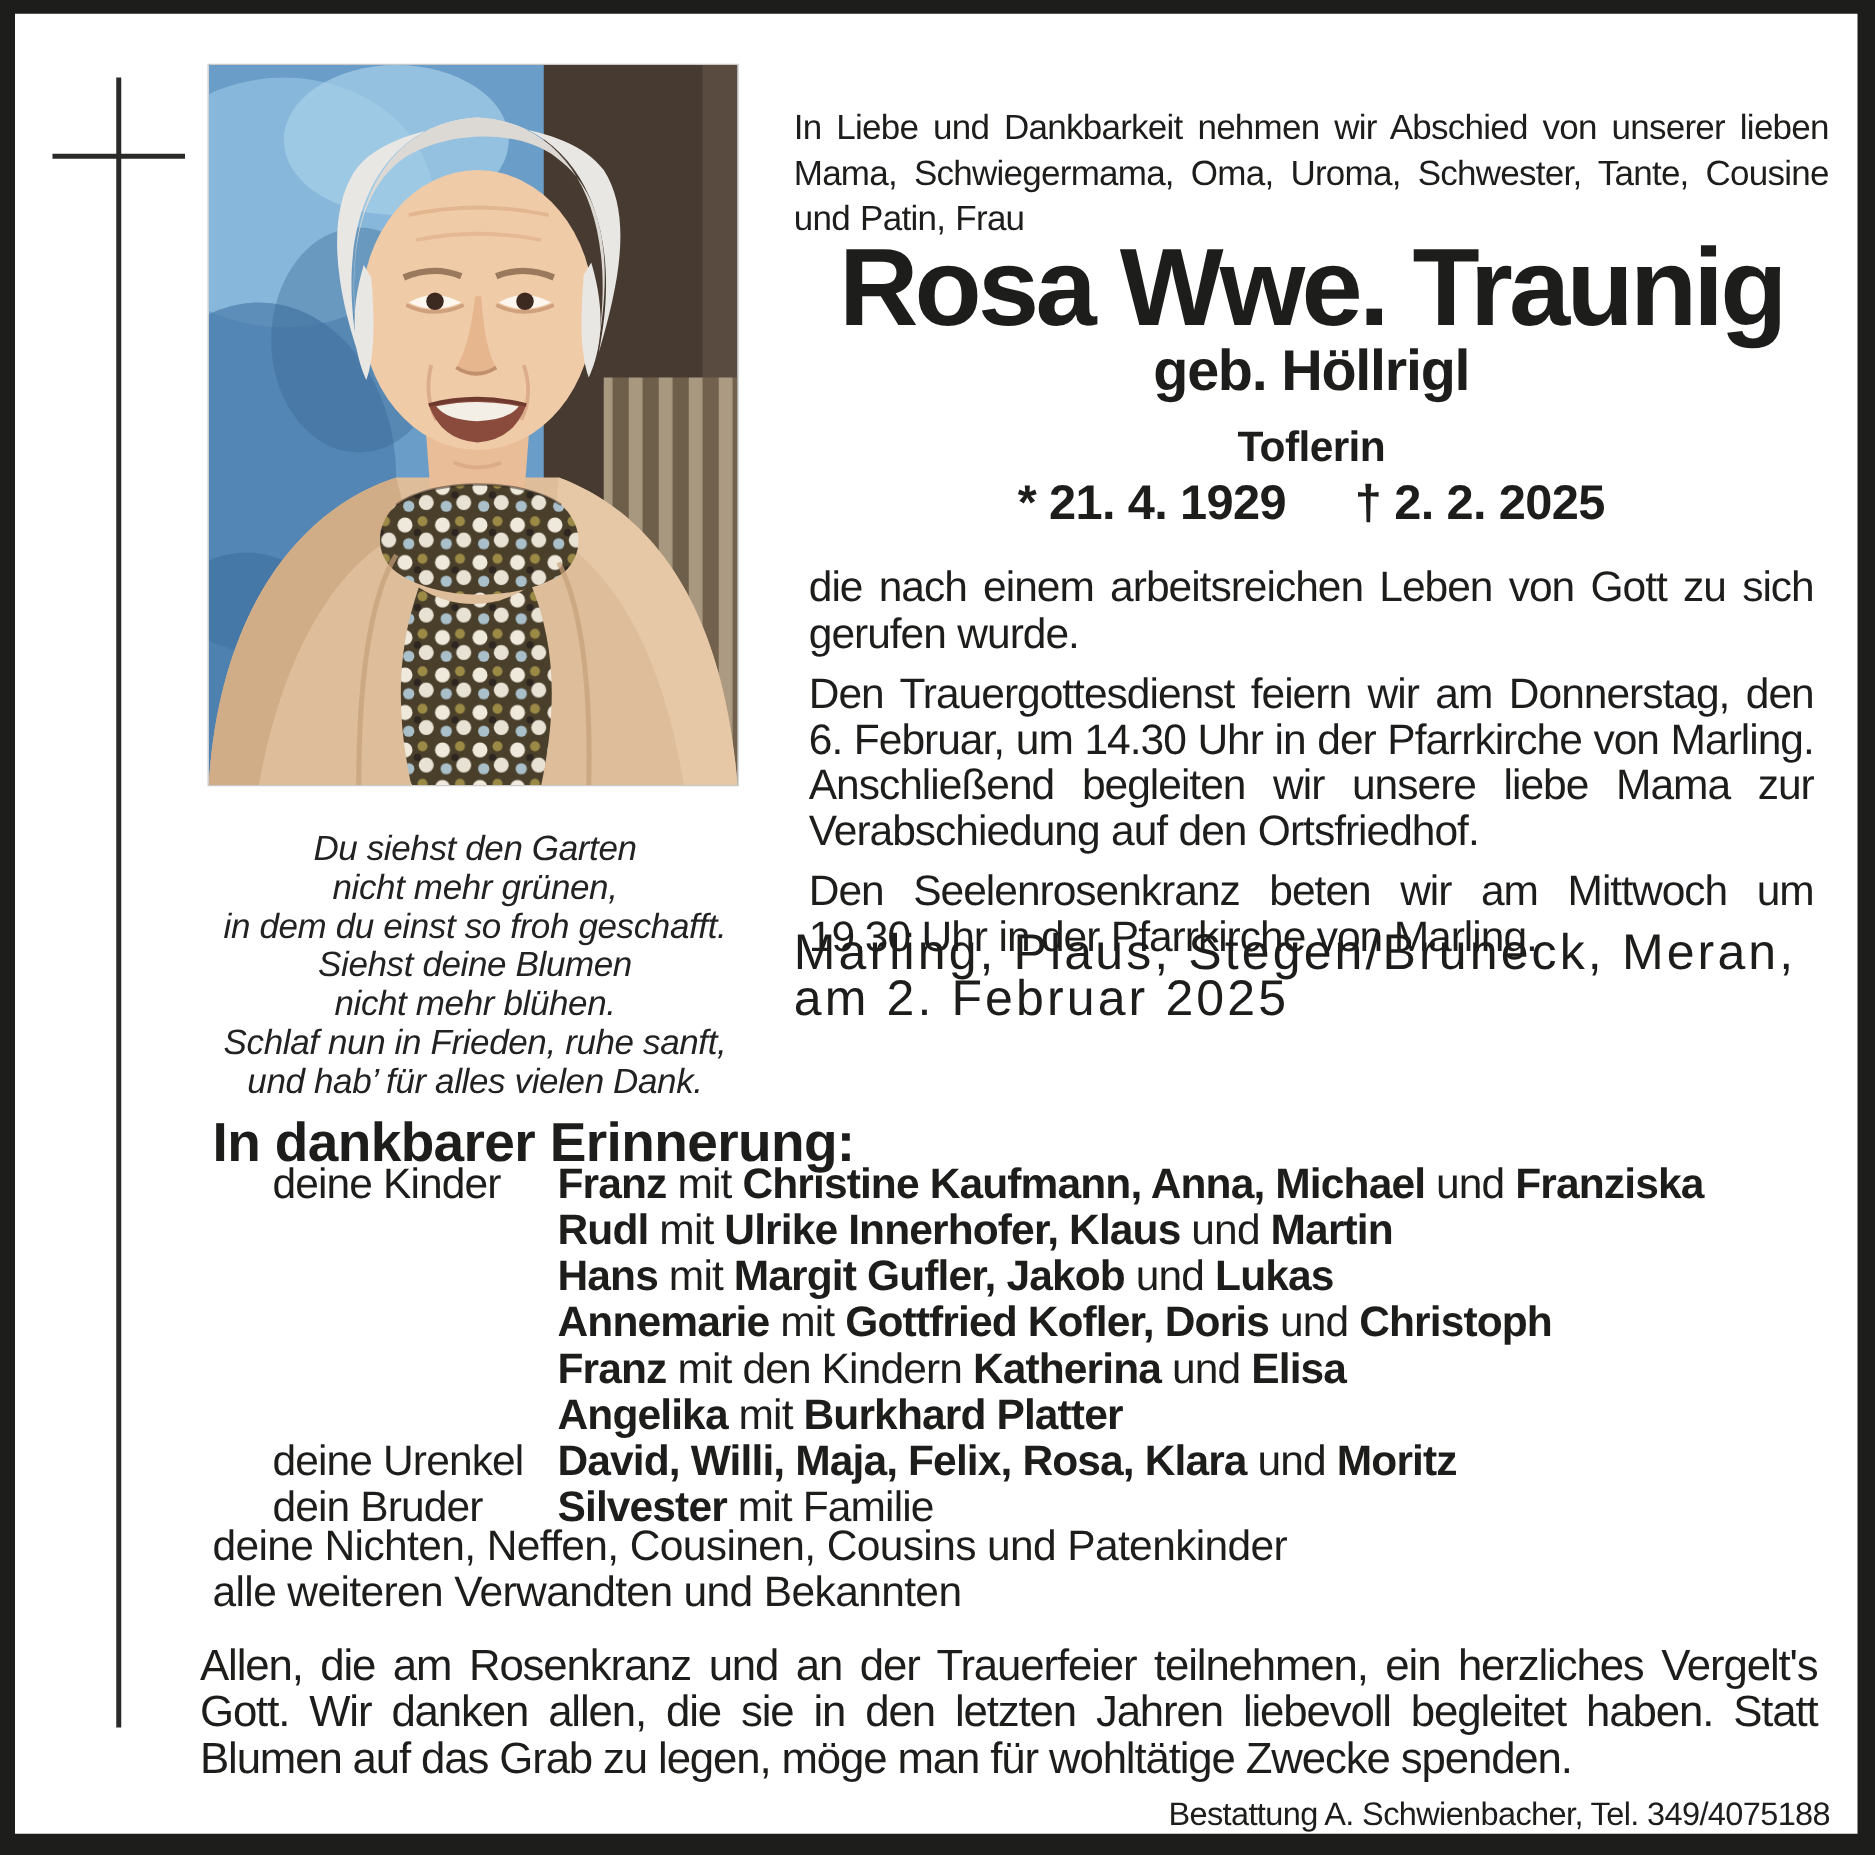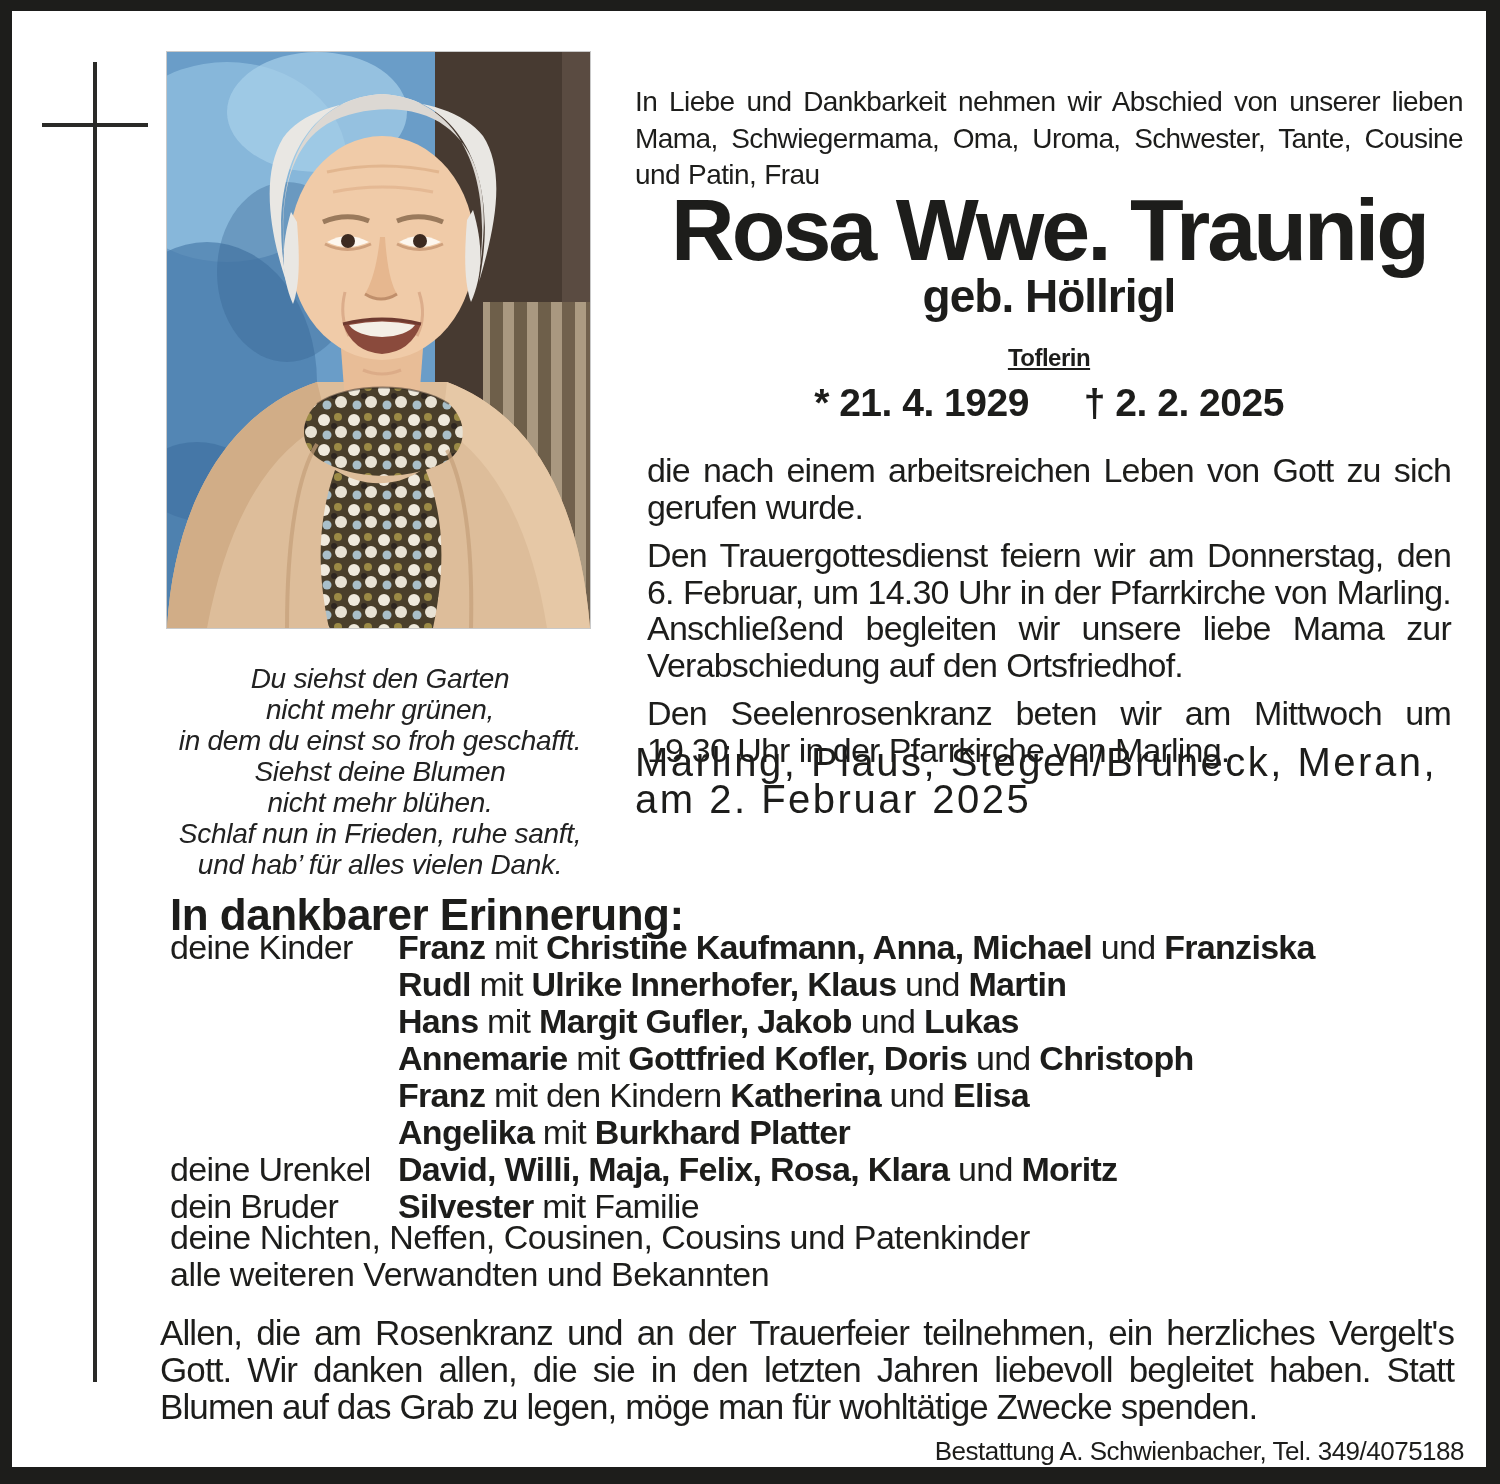--- a/index.html
+++ b/index.html
@@ -18,31 +18,31 @@
   .photo{position:absolute;left:167px;top:52px;width:423px;height:576px;outline:1px solid #c9c9c9;}
 
   .poem{position:absolute;left:130px;top:651px;width:500px;text-align:center;
         font-style:italic;font-size:28px;line-height:31px;letter-spacing:-0.3px;color:#222;margin-top:12px;}
 
   .rcol{position:absolute;left:635px;top:0;width:828px;}
   .rcol .blk{position:absolute;left:0;width:828px;}
   .intro{top:56px;text-align:justify;font-size:28px;line-height:36.5px;letter-spacing:-0.6px;word-spacing:1px;}
   .name{top:184px;text-align:center;font-weight:bold;font-size:88px;line-height:92px;letter-spacing:-3px;white-space:nowrap;}
   .maiden{top:271px;text-align:center;font-weight:bold;font-size:46px;line-height:50px;letter-spacing:-1px;}
-  .vulgo{top:339px;text-align:center;font-weight:bold;font-size:24px;line-height:38px;letter-spacing:-0.5px;text-decoration:underline;}
+  .vulgo{top:339px;text-align:center;font-weight:bold;font-size:34px;line-height:38px;letter-spacing:-0.5px;}
   .dates{top:382px;text-align:center;font-weight:bold;font-size:39px;line-height:42px;letter-spacing:-0.5px;}
   .dates .gap{display:inline-block;width:55px;}
   .bodytext{top:440px;}
   .bodytext p{margin:12px;text-align:justify;font-size:34px;line-height:36.5px;letter-spacing:-0.8px;word-spacing:0.5px;}
   .places{top:744px;font-size:40px;line-height:37px;letter-spacing:2.5px;}
   .places div{white-space:nowrap;}
 
   .remembrance{position:absolute;left:170px;top:890px;font-size:44px;letter-spacing:-0.5px;font-weight:bold;}
   .family{position:absolute;left:170px;top:929px;width:1296px;font-size:34px;line-height:37px;letter-spacing:-0.7px;}
-  .family-row{display:flex;}
+  .family-row{display:flex;margin-left:48px;}
   .family-label{width:228px;flex:0 0 228px;}
   .family-value .b{font-weight:bold;}
   .relatives{position:absolute;left:170px;top:1219px;font-size:34px;line-height:37px;letter-spacing:-0.5px;}
   .closing{position:absolute;left:160px;top:1314px;width:1294px;text-align:justify;
            font-size:35px;line-height:37px;letter-spacing:-0.9px;}
   .undertaker{position:absolute;left:170px;top:1436px;width:1294px;text-align:right;
               font-size:26px;letter-spacing:-0.5px;}
 </style>
 </head>
 <body>

